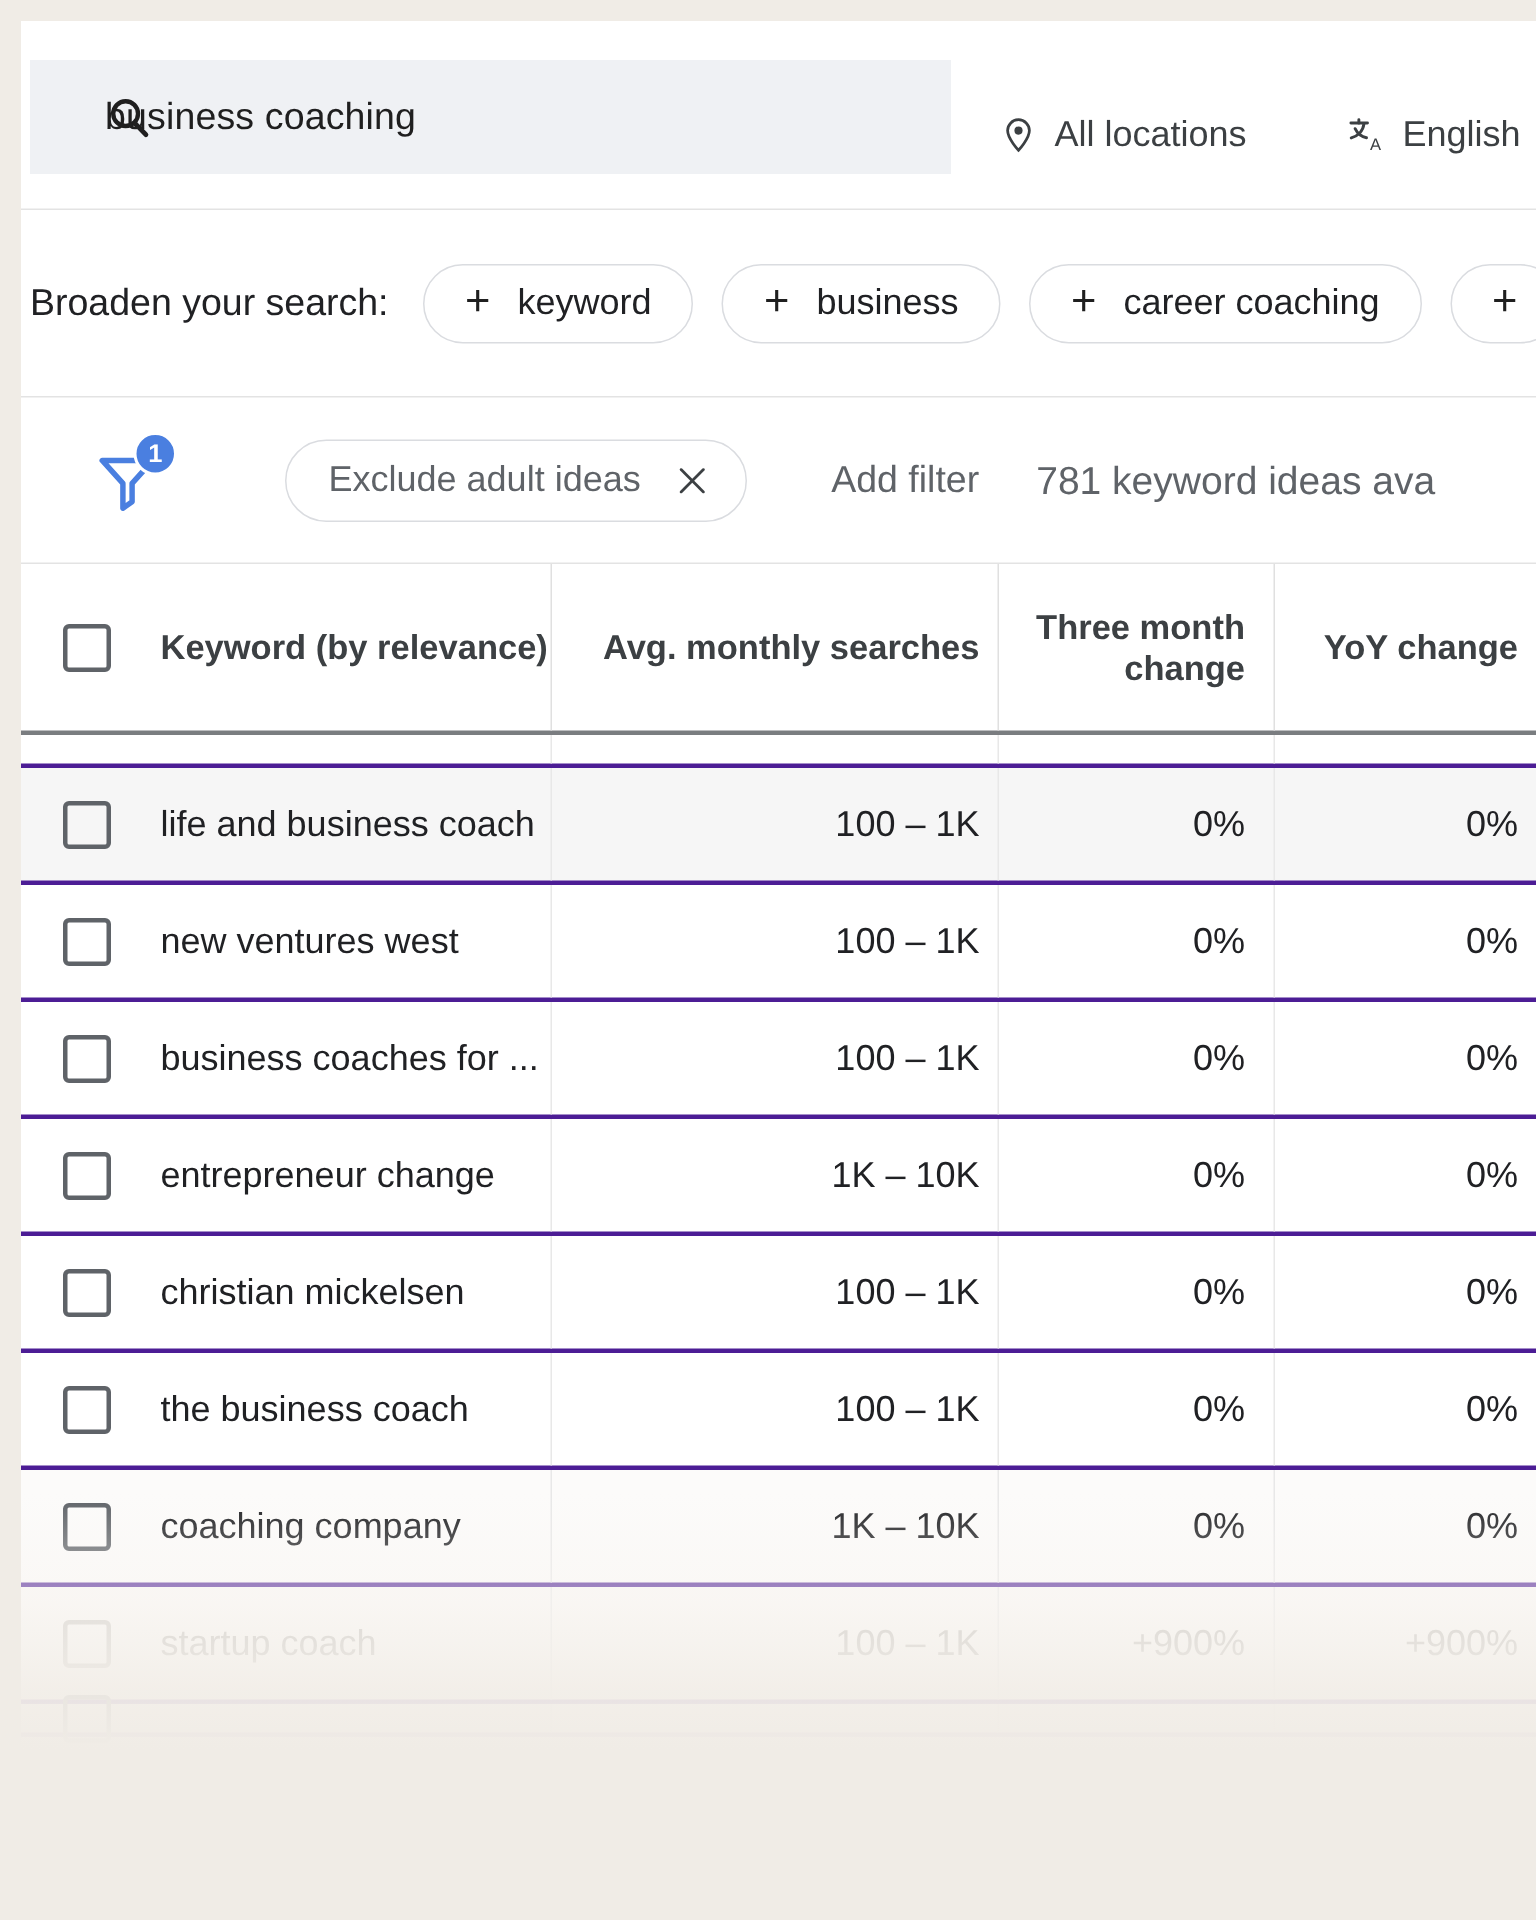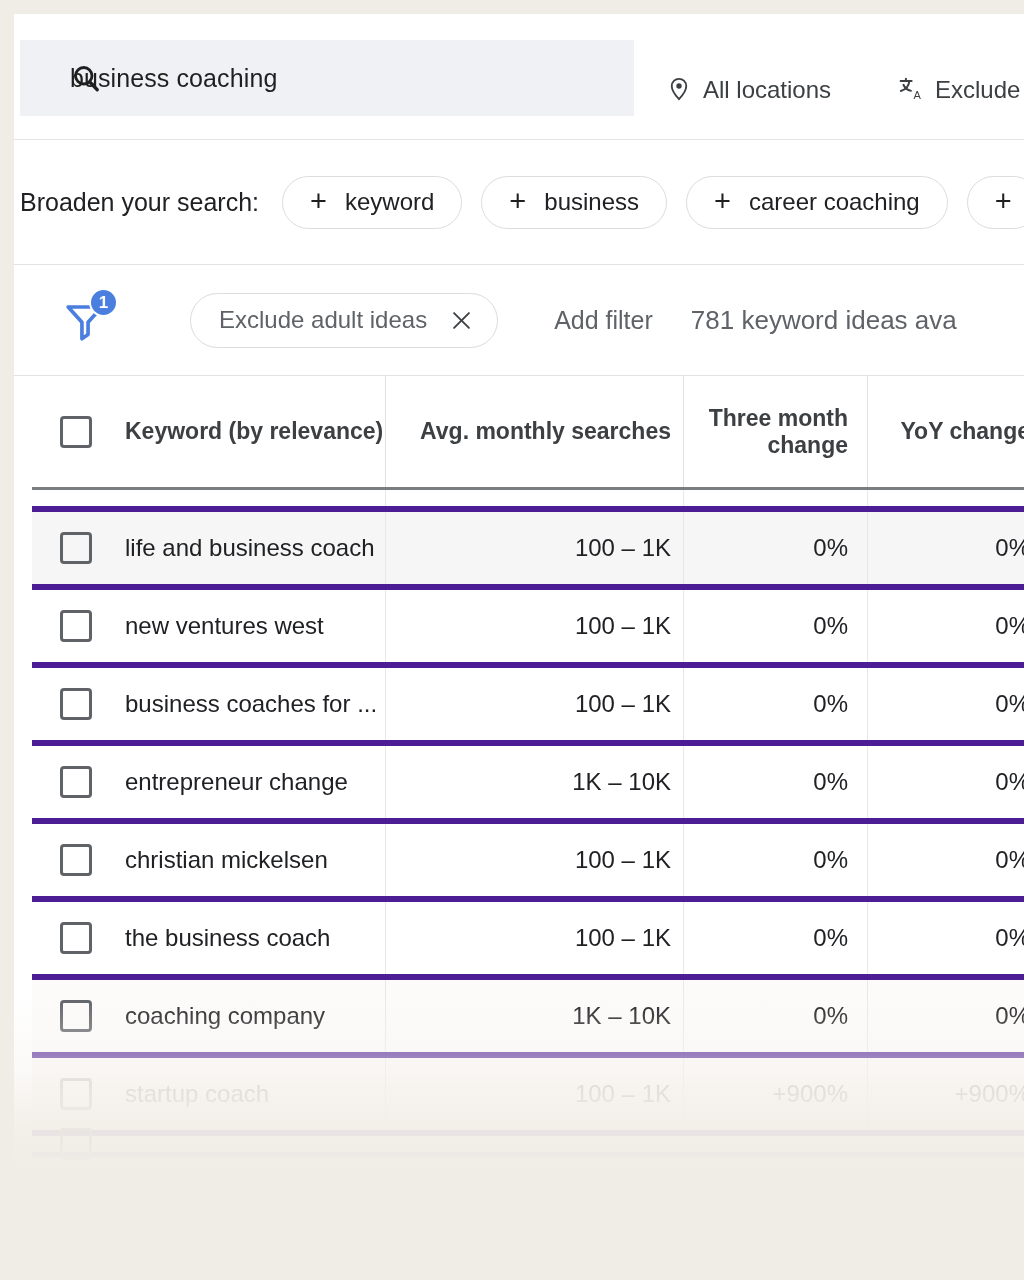--- a/index.html
+++ b/index.html
@@ -81,21 +81,21 @@
   .search-text {
     font-size: 25px;
     color: #1f1f1f;
     letter-spacing: .1px;
   }
 
   .top-opt {
     position: absolute;
     top: 62px;
     display: flex;
-    align-items: flex-start;
+    align-items: center;
     gap: 11px;
     font-size: 24px;
     color: #3c4043;
   }
   .opt-locations { left: 652px; }
   .opt-language  { left: 884px; }
 
   .opt-ico { width: 26px; height: 26px; flex: 0 0 auto; }
 
   
@@ -199,34 +199,33 @@
   }
   .ideas-count {
     font-size: 26px;
     color: #5f6368;
     flex: 0 0 auto;
   }
 
   
   .table {
     position: relative;
-    padding-left: 18px;
   }
 
   .thead {
     position: relative;
     height: 114px;
     border-bottom: 3px solid #7a7d80;
   }
 
   .tr {
     position: relative;
     height: 78px;
   }
-  .tbody .tr { border-bottom: 6px solid #4c1d95; }
+  .tbody .tr { border-bottom: 3px solid #4c1d95; }
   .tr.shaded { background: #f6f6f6; }
   .tr.partial { height: 22px; }
 
   .cell {
     position: absolute;
     top: 0;
     height: 100%;
     display: flex;
     align-items: center;
   }
@@ -322,21 +321,21 @@
       <div class="top-opt opt-language">
         <span class="opt-ico">
           <svg viewBox="0 0 24 24" width="26" height="26">
             <path d="M2.4 4.6h10.2" stroke="#3c4043" stroke-width="1.8" stroke-linecap="round"></path>
             <path d="M7.3 2.6v2.1" stroke="#3c4043" stroke-width="1.8" stroke-linecap="round"></path>
             <path d="M10.4 5.2c-.5 4.1-3.6 7.4-7.8 8.6" stroke="#3c4043" stroke-width="1.8" fill="none" stroke-linecap="round"></path>
             <path d="M5.0 8.1c1.4 3.0 4.0 5.0 7.0 5.6" stroke="#3c4043" stroke-width="1.8" fill="none" stroke-linecap="round"></path>
             <text x="14.2" y="21.3" font-family="Liberation Sans, sans-serif" font-size="10.2" fill="#3c4043">A</text>
           </svg>
         </span>
-        <span>Exclude</span>
+        <span>English</span>
       </div>
     </div>
 
     <div class="broaden-row">
       <span class="broaden-label">Broaden your search:</span>
 
       <span class="chip">
         <span class="plus">+</span>
         <span>keyword</span>
       </span>

